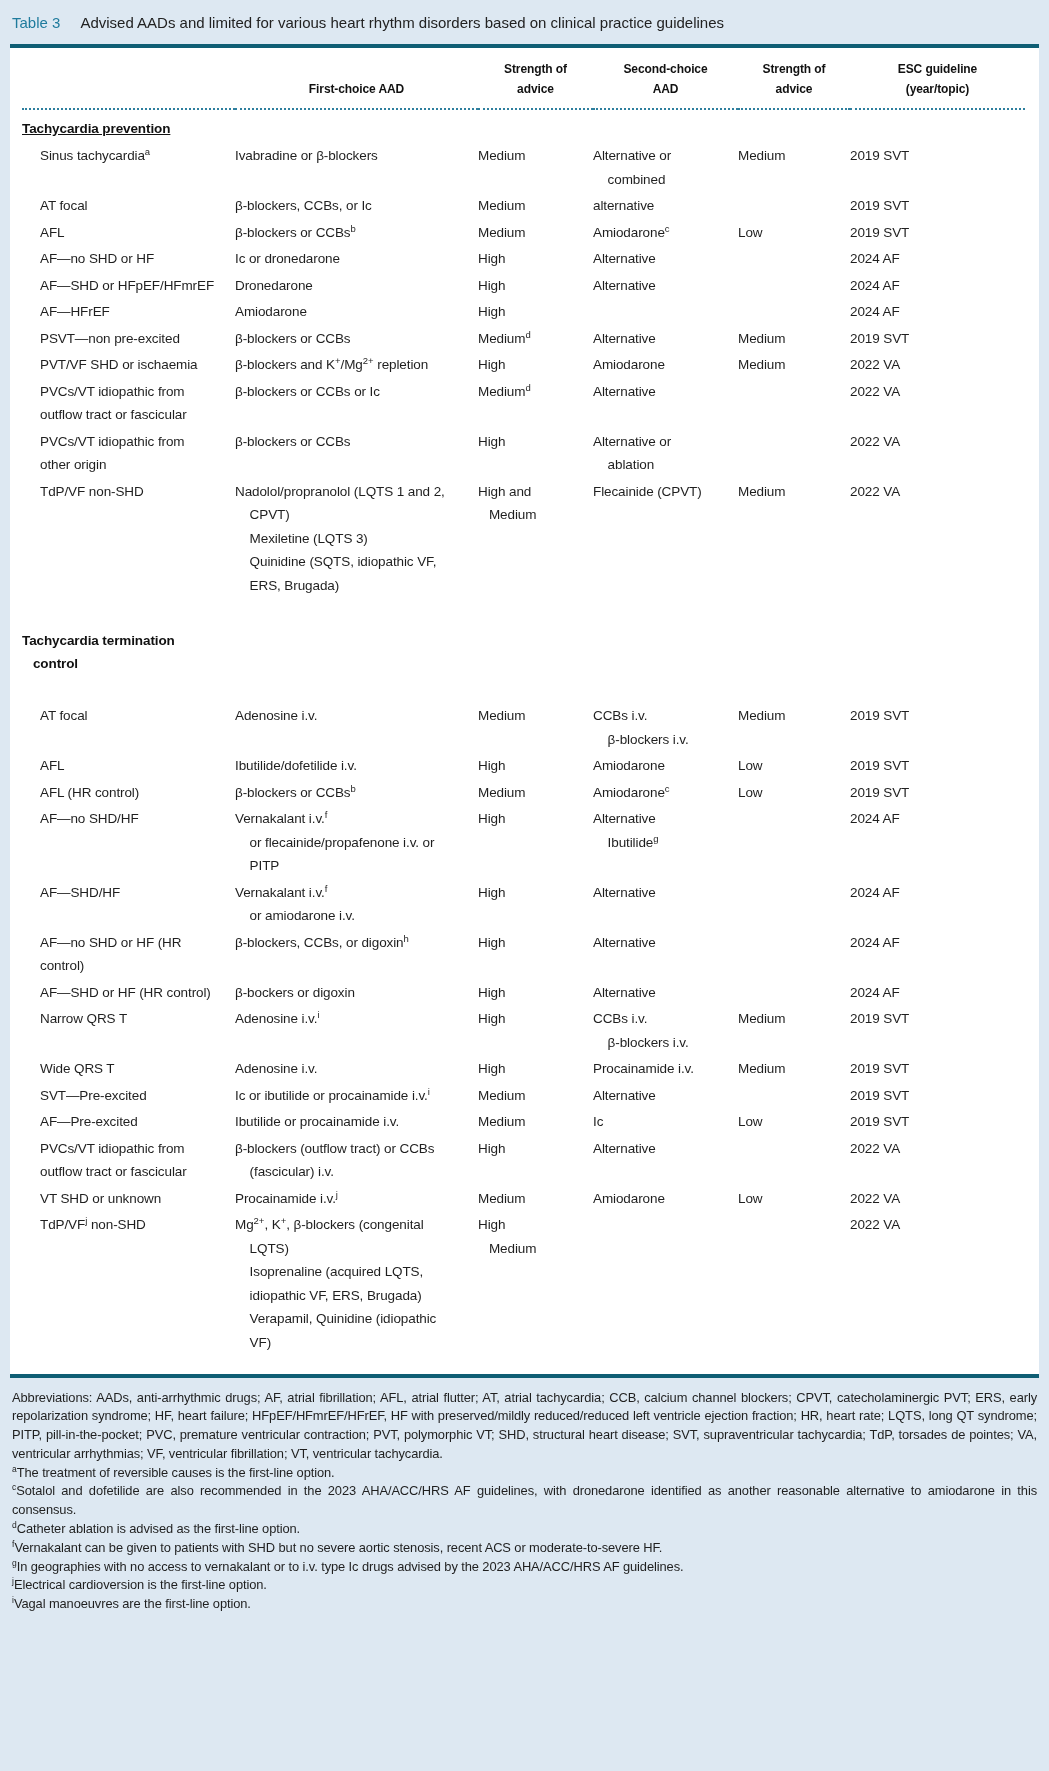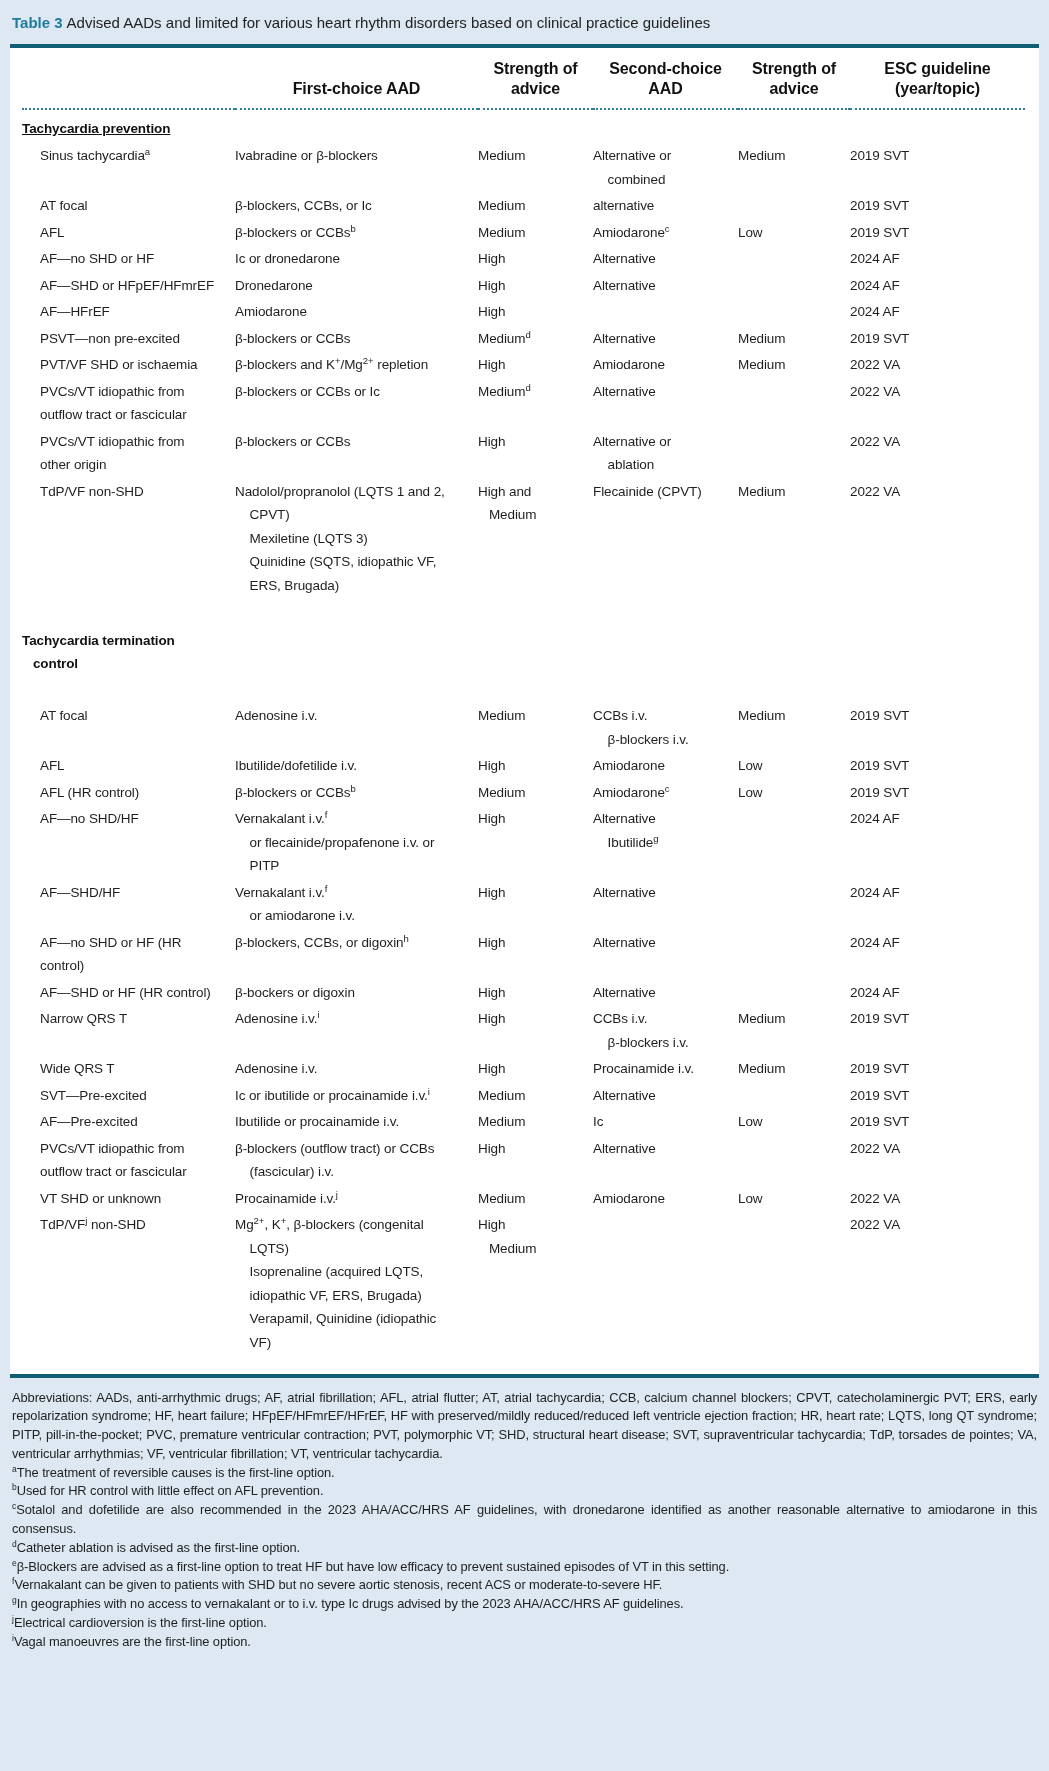--- a/index.html
+++ b/index.html
@@ -7,34 +7,34 @@
     width: 1049px; height: 1771px; overflow: hidden;
     background: #dde8f2;
     font-family: "Liberation Sans", "DejaVu Sans", sans-serif;
     color: #1f1f1f;
     -webkit-font-smoothing: antialiased;
   }
   .page { padding: 0 10px; box-sizing: border-box; }
 
   
   .caption { padding: 13px 2px 11px 2px; font-size: 15px; line-height: 20px; }
-  .caption-label { color: #1f7b9d; font-weight: bold; margin-right: 4px; }
+  .caption-label { color: #1f7b9d; font-weight: normal; margin-right: 20px; }
   .caption-text { color: #222222; }
 
   
   .card {
     background: #ffffff;
     border-top: 4px solid #0f5e74;
     border-bottom: 4px solid #0f5e74;
     padding: 5px 14px 18px 12px;
   }
   table { width: 100%; border-collapse: collapse; table-layout: fixed;
           font-size: 13.5px; line-height: 23.5px; letter-spacing: -0.1px; }
   thead th {
-    font-weight: bold; font-size: 16px; line-height: 20px; color: #111111;
+    font-weight: bold; font-size: 12px; line-height: 20px; color: #111111;
     text-align: center; vertical-align: bottom;
     padding: 6px 0 9px 0;
     border-bottom: 2px dotted #2e7f9e;
     white-space: pre-line;
   }
   thead th.h-condition { text-align: left; }
   td { vertical-align: top; padding: 1.5px 0; white-space: pre-line; }
   td.cell-condition { padding-left: 18px; }
   td.section-name { font-weight: bold; color: #111111; padding-left: 0; }
   tr.section-0 td { padding-top: 7px; padding-bottom: 2px; text-decoration: underline; }
@@ -287,23 +287,21 @@
             <td class="cell-strength-2"></td>
             <td class="cell-guideline">2022 VA</td>
           </tr>
         </tbody>
     </table>
   </div>
 
   <div class="footnotes">
       <div class="footnote">Abbreviations: AADs, anti-arrhythmic drugs; AF, atrial fibrillation; AFL, atrial flutter; AT, atrial tachycardia; CCB, calcium channel blockers; CPVT, catecholaminergic PVT; ERS, early repolarization syndrome; HF, heart failure; HFpEF/HFmrEF/HFrEF, HF with preserved/mildly reduced/reduced left ventricle ejection fraction; HR, heart rate; LQTS, long QT syndrome; PITP, pill-in-the-pocket; PVC, premature ventricular contraction; PVT, polymorphic VT; SHD, structural heart disease; SVT, supraventricular tachycardia; TdP, torsades de pointes; VA, ventricular arrhythmias; VF, ventricular fibrillation; VT, ventricular tachycardia.</div>
       <div class="footnote"><sup>a</sup>The treatment of reversible causes is the first-line option.</div>
-      <div class="footnote"><sup>b</sup>Used for HR control with little effect on AFL prevention.</div>
       <div class="footnote"><sup>c</sup>Sotalol and dofetilide are also recommended in the 2023 AHA/ACC/HRS AF guidelines, with dronedarone identified as another reasonable alternative to amiodarone in this consensus.</div>
       <div class="footnote"><sup>d</sup>Catheter ablation is advised as the first-line option.</div>
-      <div class="footnote"><sup>e</sup>β-Blockers are advised as a first-line option to treat HF but have low efficacy to prevent sustained episodes of VT in this setting.</div>
       <div class="footnote"><sup>f</sup>Vernakalant can be given to patients with SHD but no severe aortic stenosis, recent ACS or moderate-to-severe HF.</div>
       <div class="footnote"><sup>g</sup>In geographies with no access to vernakalant or to i.v. type Ic drugs advised by the 2023 AHA/ACC/HRS AF guidelines.</div>
       <div class="footnote"><sup>j</sup>Electrical cardioversion is the first-line option.</div>
       <div class="footnote"><sup>i</sup>Vagal manoeuvres are the first-line option.</div>
     </div>
 
 </div>
 
 </body></html>

